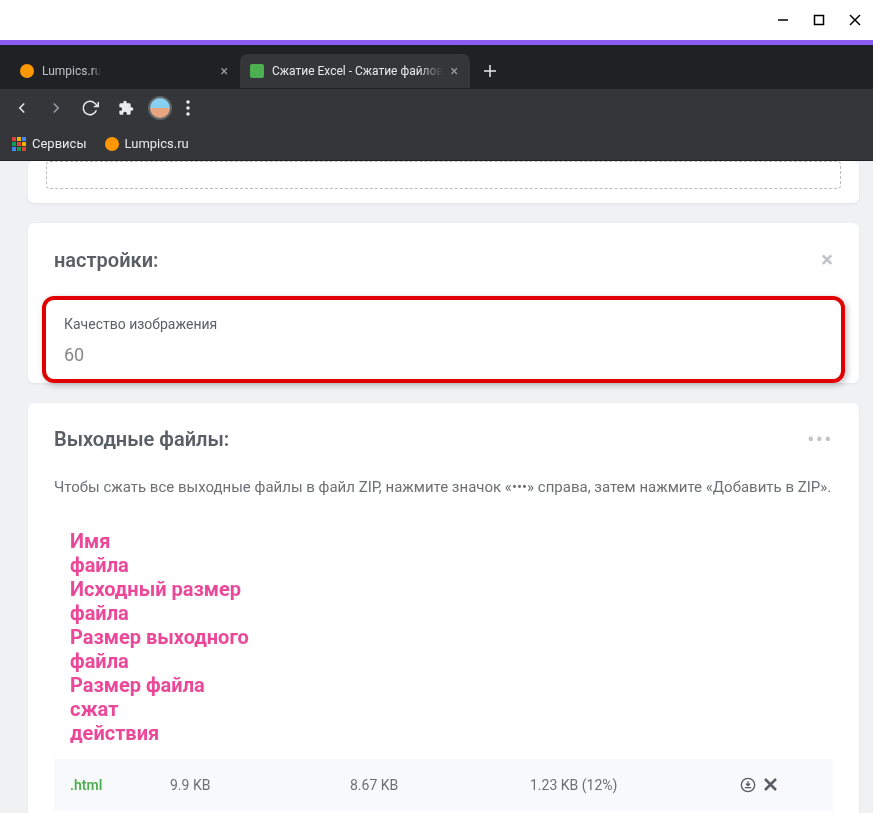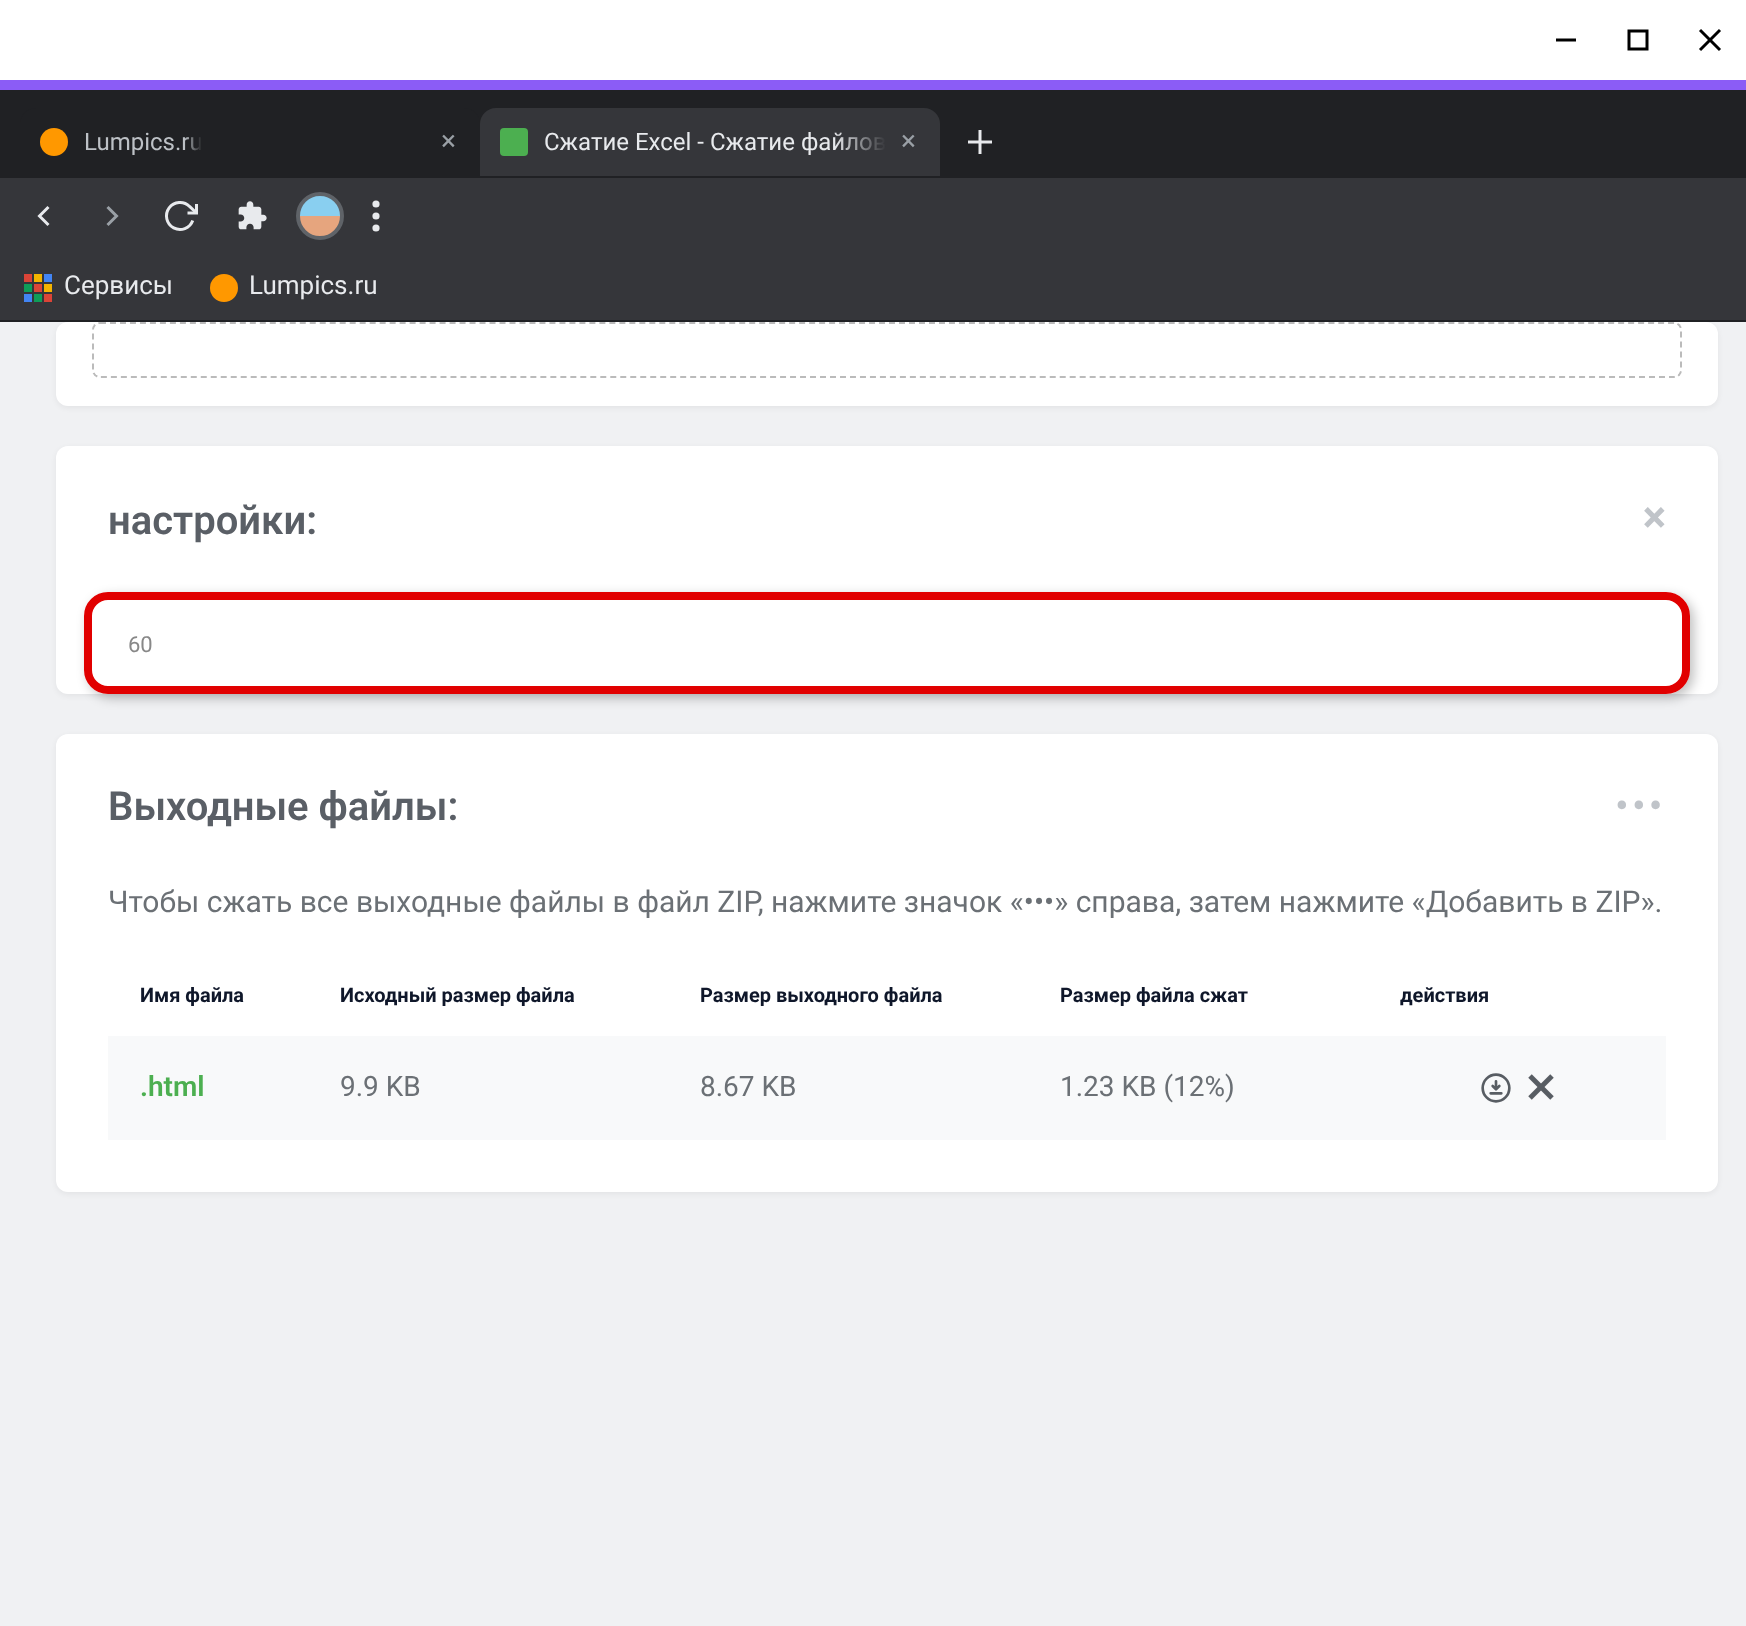--- a/index.html
+++ b/index.html
@@ -37,25 +37,25 @@
 .content-inner { padding: 0 14px 40px 28px; }
 .card { background: #fff; border-radius: 6px; margin-bottom: 20px; box-shadow: 0 1px 3px rgba(0,0,0,0.06); }
 .dropzone { border: 1px dashed #bbb; border-radius: 4px; height: 28px; margin: 0 18px; }
 .drop-card { padding: 0 0 14px 0;}
 .card-head { display: flex; align-items: center; padding: 24px 26px 10px 26px; }
 .card-title { font-size: 20px; font-weight: 600; color: #5a5f66; }
 .card-action-close { margin-left: auto; color: #c0c4c9; font-size: 22px; cursor: pointer; font-weight: bold;}
 .card-action-more { margin-left: auto; color: #c0c4c9; font-size: 18px; cursor: pointer; letter-spacing: 2px; font-weight: bold;}
 .highlight-box { margin: 14px 14px 20px 14px; border: 4px solid #e10000; border-radius: 12px; padding: 16px 18px 14px 18px; box-shadow: 2px 2px 6px rgba(0,0,0,0.25); }
 .setting-label { font-size: 14px; color: #5a5f66; margin-bottom: 12px; }
-.setting-value { font-size: 11px; color: #888; }
+.setting-value { font-size: 18px; color: #888; }
 .output-body { padding: 0 26px 26px 26px; }
 .output-hint { font-size: 15px; color: #6b7075; line-height: 1.7; margin-bottom: 14px; margin-top: 14px;}
 .file-table { width: 100%; }
-.th-row { display: flex; padding: 14px 16px; font-size: 10px; font-weight: 700; color: #0f172a; }
+.th-row { display: flex; padding: 14px 16px; font-size: 20px; font-weight: 700; color: #ec4899; flex-direction: column; }
 .td-row { display: flex; padding: 18px 16px; font-size: 14px; color: #6b7075; background: #f8f9fa; align-items: center;}
 .col1 { width: 100px; }
 .col2 { width: 180px; }
 .col3 { width: 180px; }
 .col4 { width: 170px; }
 .col5 { flex: 1; font-weight: 700; display:flex; align-items:center; justify-content:flex-start;}
 .td-row .col5 { justify-content: center; gap: 8px; font-weight: normal; color: #585d63;}
 .file-link { color: #4caf50; font-weight: 600; cursor: pointer; }
 .act-btn { cursor: pointer; font-size: 14px; color: #585d63; }
 .tab-title { white-space: nowrap; overflow: hidden; text-overflow: clip; mask-image: linear-gradient(to right, black 85%, transparent 100%); -webkit-mask-image: linear-gradient(to right, black 85%, transparent 100%);}
@@ -172,20 +172,21 @@
       <div class="card drop-card">
         <div class="dropzone"></div>
       </div>
 
       <div class="card">
         <div class="card-head">
           <div class="card-title">настройки:</div>
           <div class="card-action-close">×</div>
         </div>
         <div class="highlight-box">
+          <div class="setting-label">Качество изображения</div>
           <div class="setting-value">60</div>
         </div>
       </div>
 
       <div class="card">
         <div class="card-head">
           <div class="card-title">Выходные файлы:</div>
           <div class="card-action-more">•••</div>
         </div>
         <div class="output-body">

